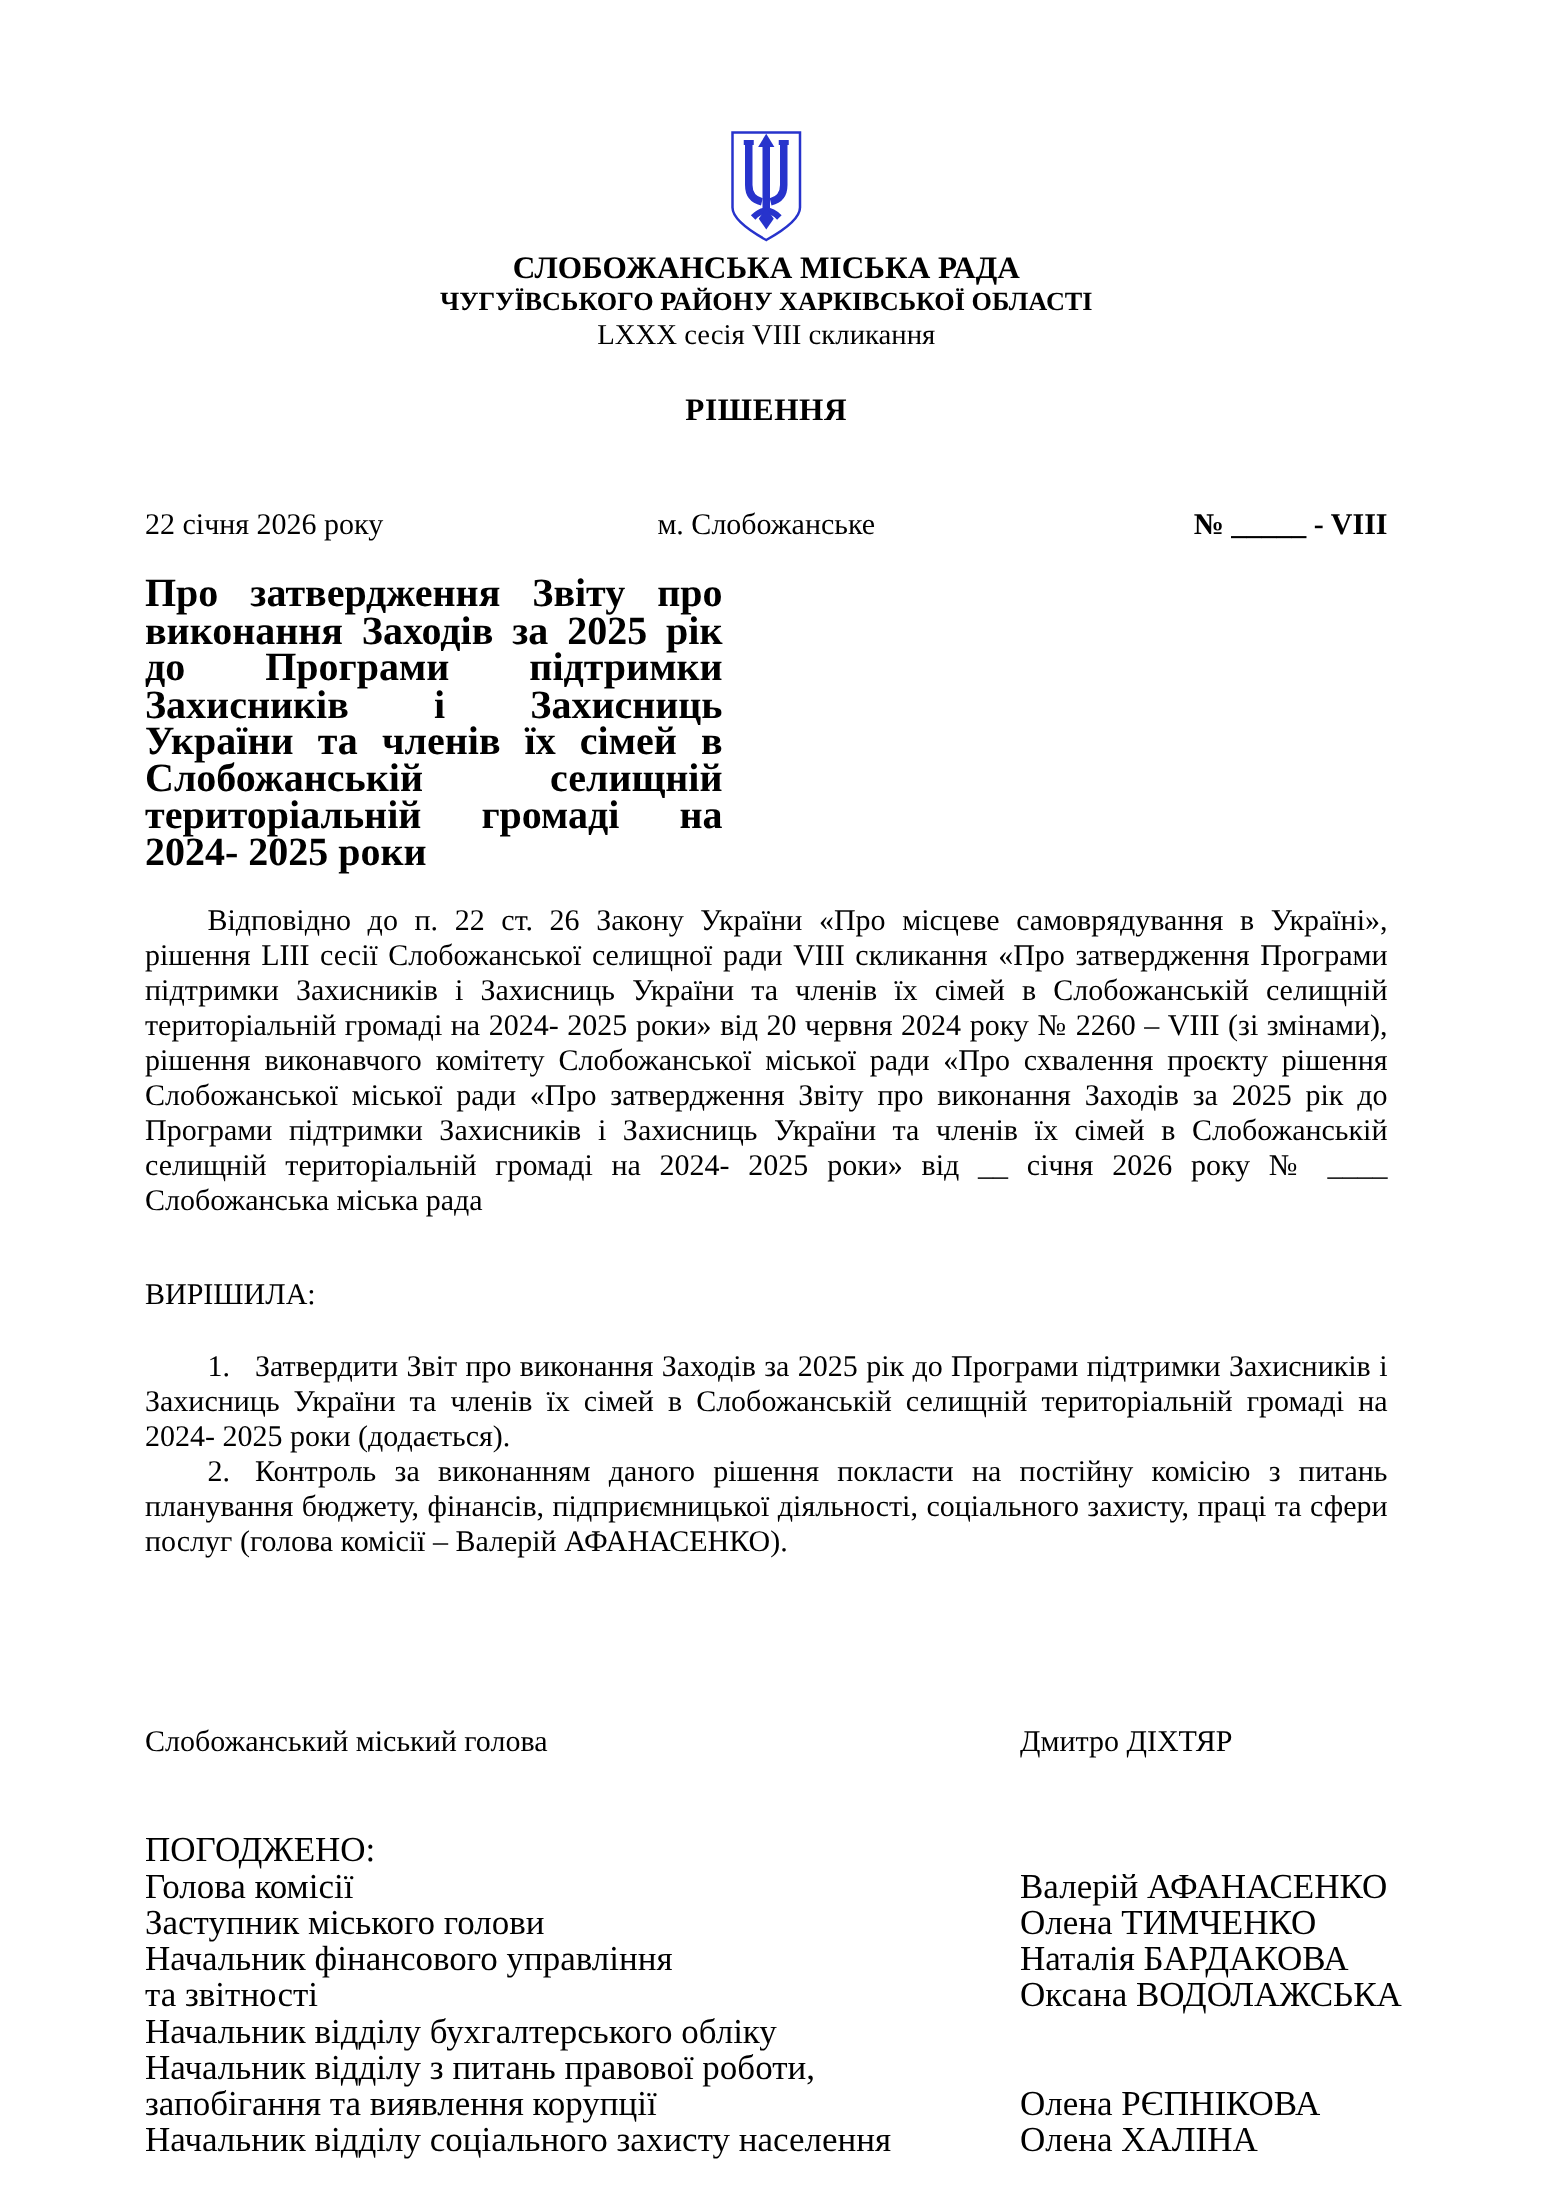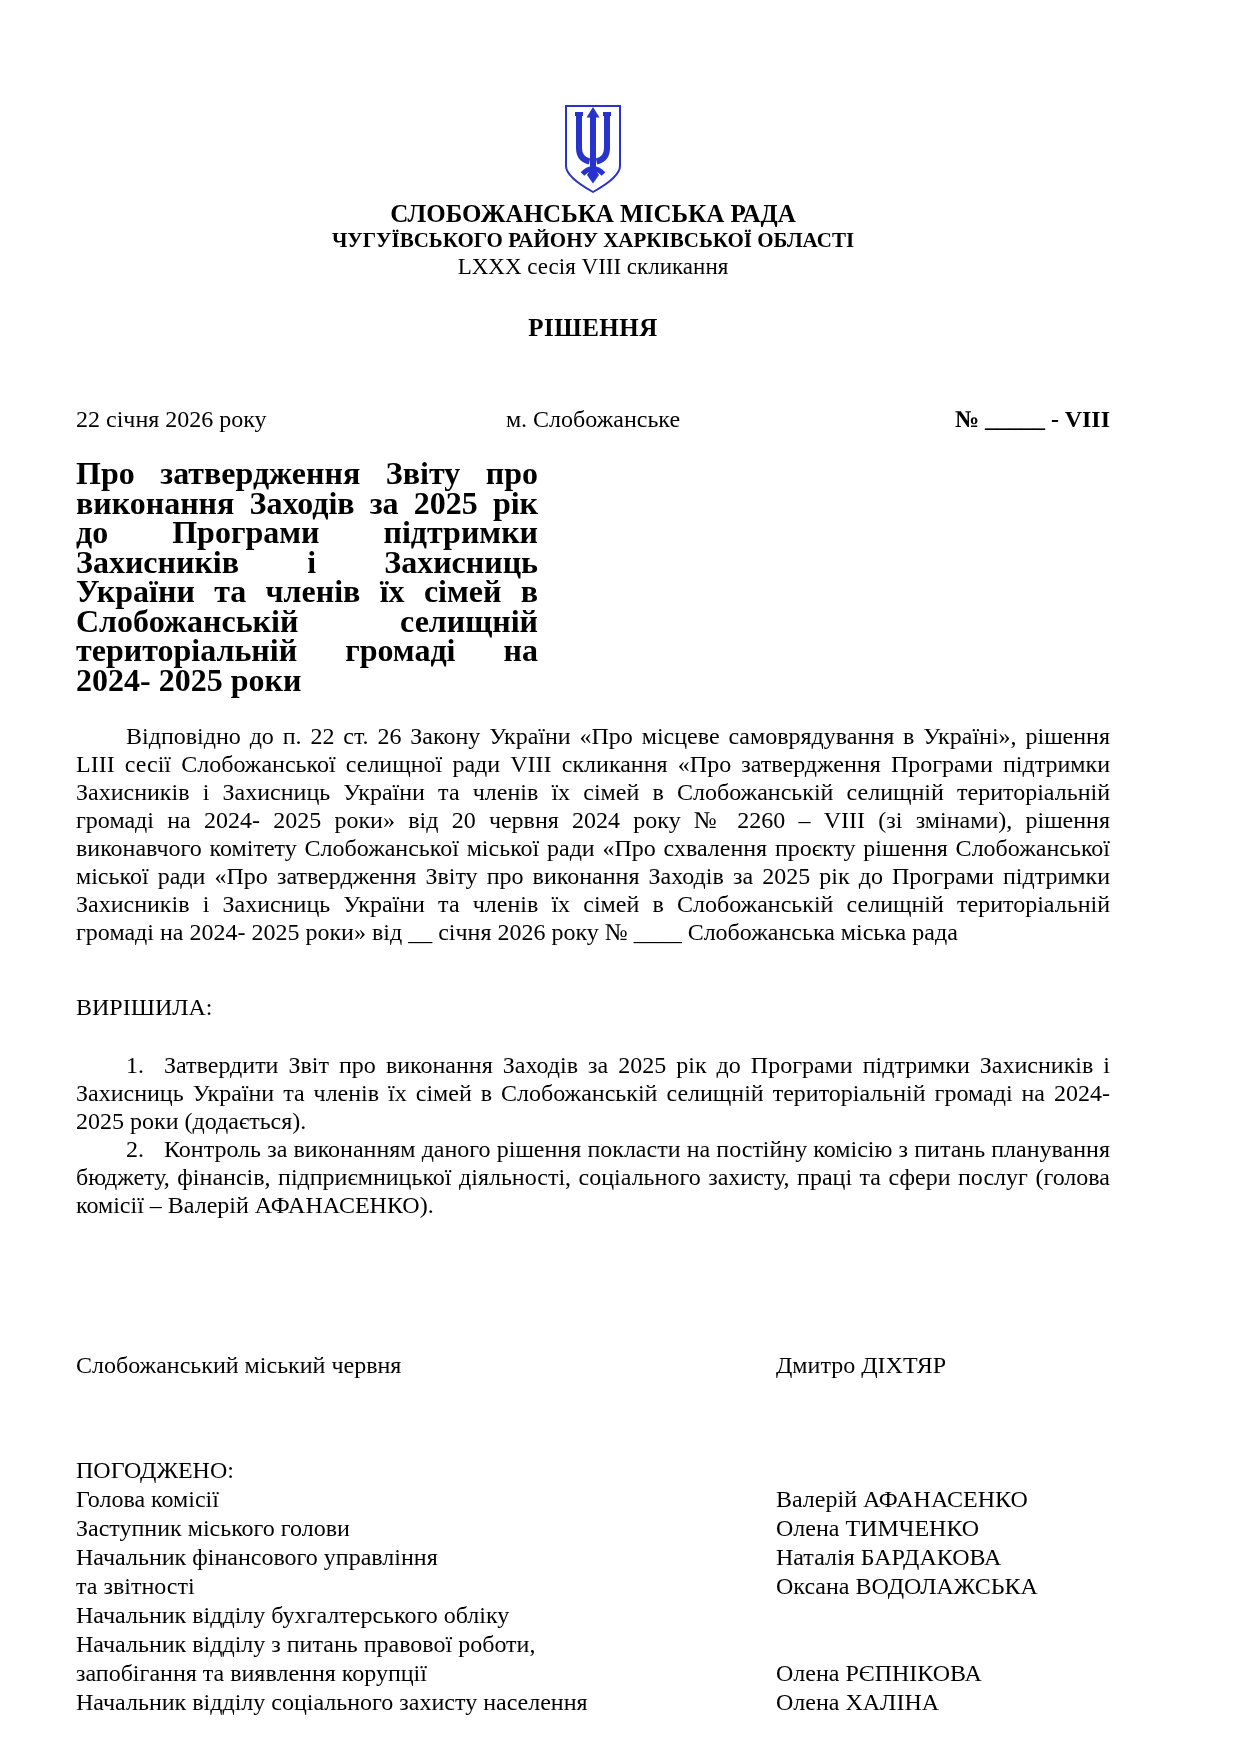--- a/index.html
+++ b/index.html
@@ -6,21 +6,21 @@
   body{
     width:1240px;height:1754px;
     font-family:"Liberation Serif","DejaVu Serif",serif;
     color:#000;
     position:relative;
     -webkit-font-smoothing:antialiased;
   }
   .page{
     box-sizing:border-box;
     width:1240px;height:1754px;
-    padding:104px 130px 40px 76px;
+    padding:104px 130px 40px 116px;
     overflow:hidden;
   }
   .emblem-wrap{text-align:center;margin:0 0 2px 0;}
   .emblem-wrap svg{display:inline-block;}
   .center{text-align:center;}
   .org-name{font-size:25px;font-weight:bold;line-height:27px;margin:2px 0 0 0;}
   .org-region{font-size:21px;font-weight:bold;line-height:27px;margin:0;}
   .session{font-size:23px;line-height:26px;margin:0;}
   .doc-type{font-size:25px;font-weight:bold;margin:34px 0 0 0;letter-spacing:.5px;}
   .meta-row{
@@ -45,21 +45,21 @@
   .item{
     font-size:24px;line-height:28px;text-align:justify;
     text-indent:50px;margin:0;
   }
   .item .num{margin-right:20px;}
   .sig-row{
     display:grid;grid-template-columns:700px auto;
     font-size:24px;line-height:29px;
     margin-top:132px;
   }
-  .approvals{margin-top:76px;font-size:24px;line-height:29px;}
+  .approvals{margin-top:57px;font-size:28px;line-height:29px;}
   .approvals .label{margin:0 0 0 0;}
   .app-row{display:grid;grid-template-columns:700px auto;}
   .app-row .name{white-space:nowrap;}
 </style>
 </head>
 <body>
 
 <div class="page">
 
   <div class="emblem-wrap">
@@ -97,21 +97,21 @@
   <p class="preamble">Відповідно до п. 22 ст. 26 Закону України «Про місцеве самоврядування в Україні», рішення LIII сесії Слобожанської селищної ради VIII скликання «Про затвердження Програми підтримки Захисників і Захисниць України та членів їх сімей в Слобожанській селищній територіальній громаді на 2024- 2025 роки» від 20 червня 2024 року № 2260 – VIII (зі змінами), рішення виконавчого комітету Слобожанської міської ради «Про схвалення проєкту рішення Слобожанської міської ради «Про затвердження Звіту про виконання Заходів за 2025 рік до Програми підтримки Захисників і Захисниць України та членів їх сімей в Слобожанській селищній територіальній громаді на 2024- 2025 роки» від __ січня 2026 року № ____ Слобожанська міська рада</p>
 
   <p class="resolution-label">ВИРІШИЛА:</p>
 
   <div class="items">
     <p class="item"><span class="num">1.</span><span>Затвердити Звіт про виконання Заходів за 2025 рік до Програми підтримки Захисників і Захисниць України та членів їх сімей в Слобожанській селищній територіальній громаді на 2024- 2025 роки (додається).</span></p>
     <p class="item"><span class="num">2.</span><span>Контроль за виконанням даного рішення покласти на постійну комісію з питань планування бюджету, фінансів, підприємницької діяльності, соціального захисту, праці та сфери послуг (голова комісії – Валерій АФАНАСЕНКО).</span></p>
   </div>
 
   <div class="sig-row">
-    <span>Слобожанський міський червня</span>
+    <span>Слобожанський міський голова</span>
     <span class="name">Дмитро ДІХТЯР</span>
   </div>
 
   <div class="approvals">
     <p class="label">ПОГОДЖЕНО:</p>
     <div class="app-row">
       <span>Голова комісії</span>
       <span class="name">Валерій АФАНАСЕНКО</span>
     </div>
     <div class="app-row">

